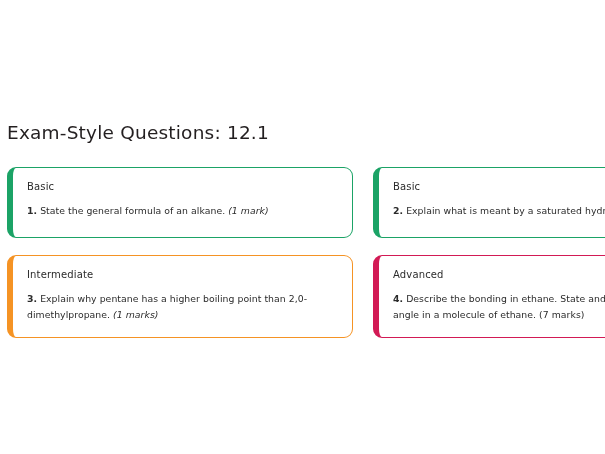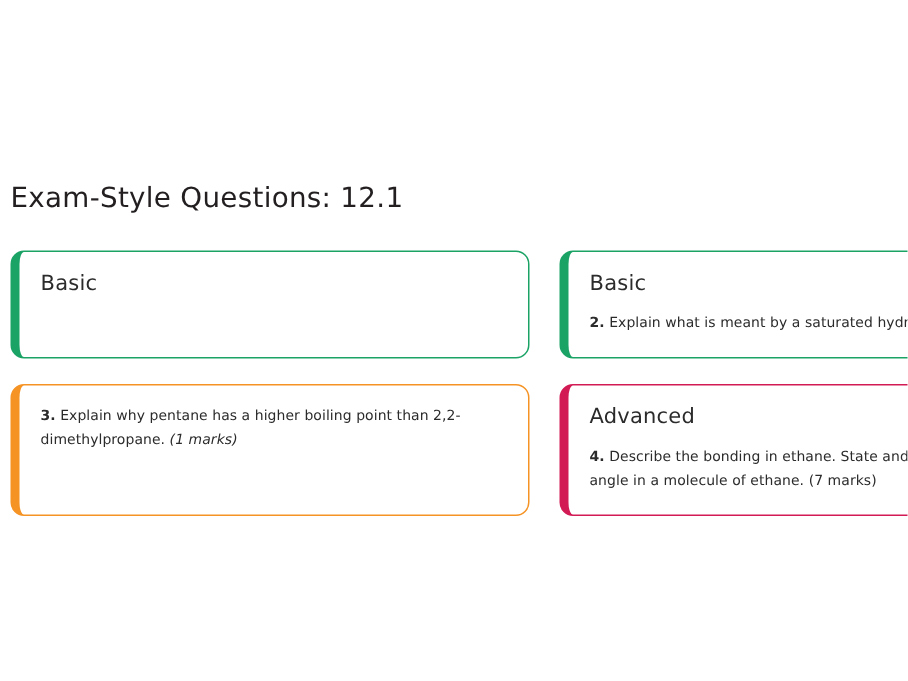--- a/index.html
+++ b/index.html
@@ -55,21 +55,21 @@
     background: #ffffff;
     border-radius: 9px;
     border: 1.6px solid var(--accent);
     border-left: 6px solid var(--accent);
     padding: 13px 14px 14px 14px;
     min-height: 71px;
   }
 
   .qcard-level {
     font-family: "DejaVu Sans", sans-serif;
-    font-size: 14px;
+    font-size: 10px;
     font-weight: 400;
     color: #2b2b2b;
     letter-spacing: 0.15px;
     margin: 0 0 11px 0;
     white-space: nowrap;
   }
 
   .qcard-body {
     font-family: "DejaVu Sans", sans-serif;
     font-size: 9.3px;
@@ -98,35 +98,41 @@
 <body>
 
 <div class="page">
 
   <h1 class="page-title">Exam-Style Questions: 12.1</h1>
 
   <div class="card-grid">
 
     <div class="qcard nowrap" style="--accent:#1ba366;">
       <div class="qcard-level">Basic</div>
+      <div class="qcard-body">
+        <span class="qnum">1.</span>
+        <span>State the general formula of an alkane.</span>
+        <span class="qmarks-italic">(1 mark)</span>
+      </div>
     </div>
 
     <div class="qcard nowrap" style="--accent:#1ba366;">
       <div class="qcard-level">Basic</div>
       <div class="qcard-body">
         <span class="qnum">2.</span>
         <span>Explain what is meant by a saturated hydrocarbon.</span>
         
       </div>
     </div>
 
     <div class="qcard" style="--accent:#f59324;">
+      <div class="qcard-level">Intermediate</div>
       <div class="qcard-body">
         <span class="qnum">3.</span>
-        <span>Explain why pentane has a higher boiling point than 2,2-dimethylpropane.</span>
+        <span>Explain why pentane has a higher boiling point than 2,0-dimethylpropane.</span>
         <span class="qmarks-italic">(1 marks)</span>
       </div>
     </div>
 
     <div class="qcard" style="--accent:#d21a55;">
       <div class="qcard-level">Advanced</div>
       <div class="qcard-body">
         <span class="qnum">4.</span>
         <span>Describe the bonding in ethane. State and explain the bond angle in a molecule of ethane.</span>
         <span>(7 marks)</span>

